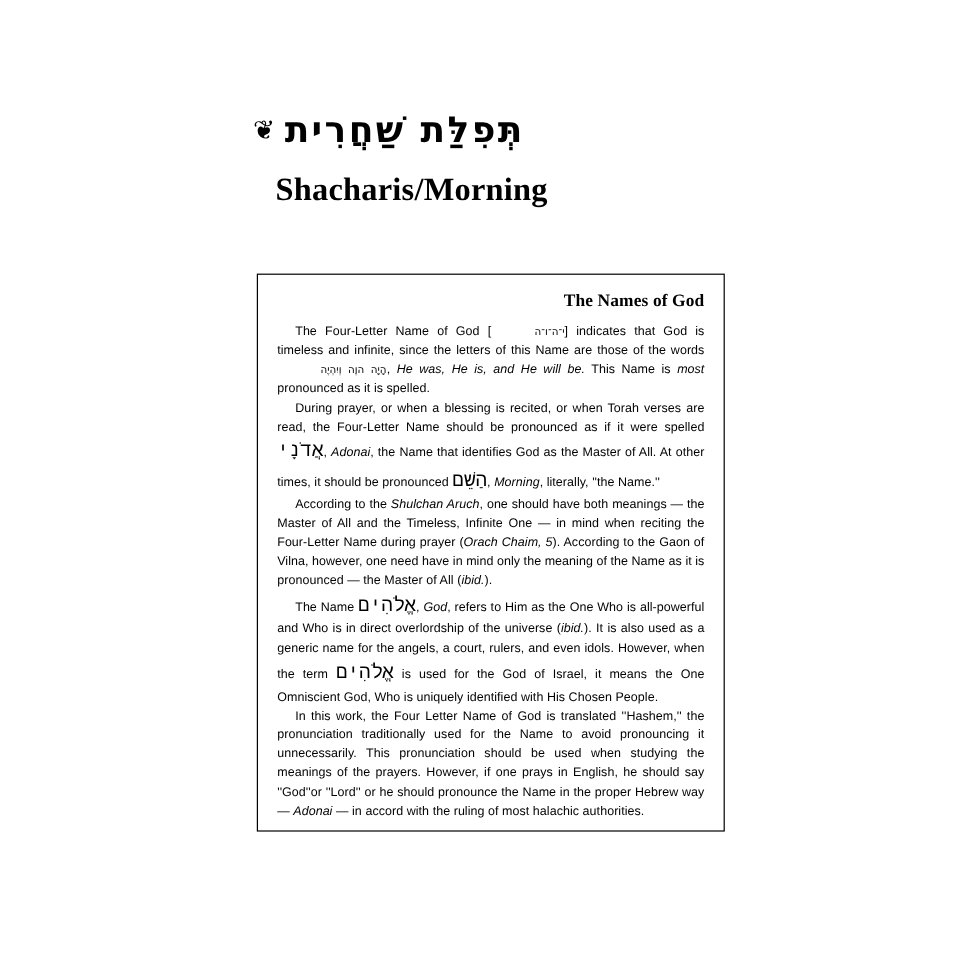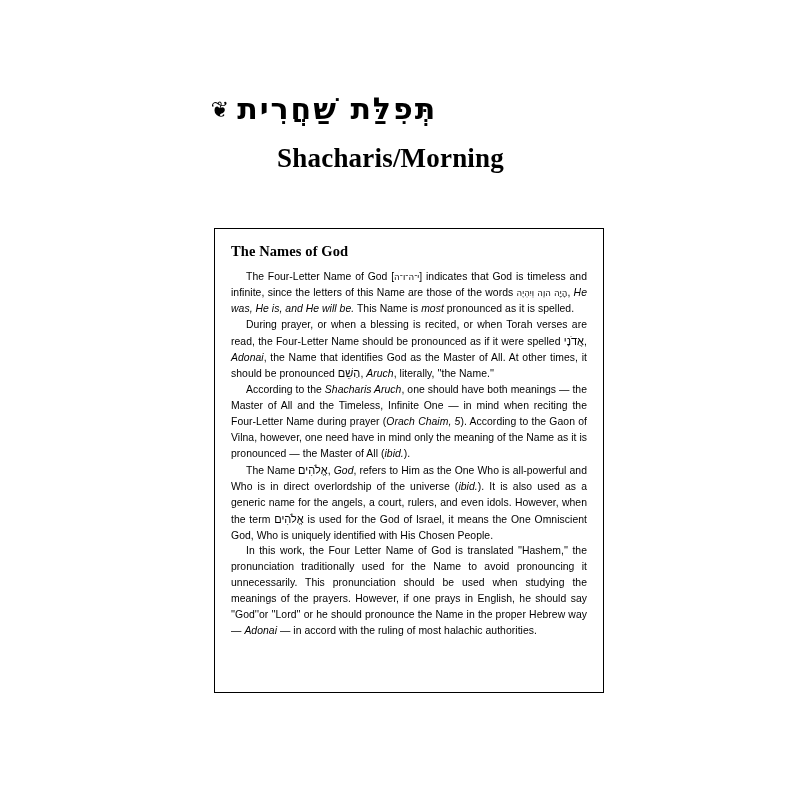--- a/index.html
+++ b/index.html
@@ -38,21 +38,21 @@
   .hebrew-title .flourish {
     font-family: "DejaVu Sans", sans-serif;
     font-size: 22px;
     font-weight: normal;
     vertical-align: 2px;
     margin-right: 6px;
   }
   .english-title {
     width: 360px;
     margin: 16px auto 0 auto;
-    text-align: right;
+    text-align: center;
     padding-left: 38px;
     box-sizing: border-box;
     font-family: "Liberation Serif", serif;
     font-weight: bold;
     font-size: 27px;
     line-height: 1.28;
     letter-spacing: 0.2px;
   }
   
   .box {
@@ -60,48 +60,49 @@
     left: 214px;
     top: 228px;
     width: 390px;
     height: 465px;
     border: 1.5px solid #000;
     background: #fff;
     box-sizing: border-box;
     padding: 12px 16px 10px 16px;
   }
   .box-title {
-    text-align: left;
+    text-align: right;
     font-family: "Liberation Serif", serif;
     font-weight: bold;
     font-size: 14.5px;
     margin: 2px 0 9px 0;
     letter-spacing: 0.1px;
   }
   .box p {
     margin: 0 0 0 0;
     text-indent: 15px;
     text-align: justify;
     font-family: "Liberation Sans", sans-serif;
     font-size: 10.4px;
     line-height: 1.53;
     letter-spacing: 0.05px;
     hyphens: none;
   }
   .heb {
-    font-family: Liberation Sans, sans-serif;
-    font-size: 11px;
+    font-family: Liberation Mono, monospace;
+    font-size: 16px;
     direction: rtl;
     unicode-bidi: embed;
   }
   .heb-small {
     font-family: "DejaVu Sans", sans-serif;
     font-size: 8.6px;
     direction: rtl;
     unicode-bidi: embed;
+    padding-left: 36px;
   }
   i { font-style: italic; }
 </style>
 </head>
 <body>
 
 <div class="page">
 
   <div class="header">
     <div class="hebrew-title">
@@ -110,23 +111,23 @@
     <div class="english-title">
       <div>Shacharis/Morning</div>
     </div>
   </div>
 
   <div class="box">
     <div class="box-title">The Names of God</div>
 
     <p>The Four-Letter Name of God [<span class="heb-small">י־ה־ו־ה</span>] indicates that God is timeless and infinite, since the letters of this Name are those of the words <span class="heb-small">הָיָה הוֶה וְיִהְיֶה</span>, <i>He was, He is, and He will be.</i> This Name is <i>most</i> pronounced as it is spelled.</p>
 
-    <p>During prayer, or when a blessing is recited, or when Torah verses are read, the Four-Letter Name should be pronounced as if it were spelled <span class="heb">אֲדֹנָי</span>, <i>Adonai</i>, the Name that identifies God as the Master of All. At other times, it should be pronounced <span class="heb">הַשֵׁם</span>, <i>Aruch</i>, literally, ''the Name.''</p>
+    <p>During prayer, or when a blessing is recited, or when Torah verses are read, the Four-Letter Name should be pronounced as if it were spelled <span class="heb">אֲדֹנָי</span>, <i>Adonai</i>, the Name that identifies God as the Master of All. At other times, it should be pronounced <span class="heb">הַשֵׁם</span>, <i>Morning</i>, literally, ''the Name.''</p>
 
-    <p>According to the <i>Shacharis Aruch</i>, one should have both meanings — the Master of All and the Timeless, Infinite One — in mind when reciting the Four-Letter Name during prayer (<i>Orach Chaim, 5</i>). According to the Gaon of Vilna, however, one need have in mind only the meaning of the Name as it is pronounced — the Master of All (<i>ibid.</i>).</p>
+    <p>According to the <i>Shulchan Aruch</i>, one should have both meanings — the Master of All and the Timeless, Infinite One — in mind when reciting the Four-Letter Name during prayer (<i>Orach Chaim, 5</i>). According to the Gaon of Vilna, however, one need have in mind only the meaning of the Name as it is pronounced — the Master of All (<i>ibid.</i>).</p>
 
 
     <p>The Name <span class="heb">אֱלֹהִים</span>, <i>God</i>, refers to Him as the One Who is all-powerful and Who is in direct overlordship of the universe (<i>ibid.</i>). It is also used as a generic name for the angels, a court, rulers, and even idols. However, when the term <span class="heb">אֱלֹהִים</span> is used for the God of Israel, it means the One Omniscient God, Who is uniquely identified with His Chosen People.</p>
 
     <p>In this work, the Four Letter Name of God is translated ''Hashem,'' the pronunciation traditionally used for the Name to avoid pronouncing it unnecessarily. This pronunciation should be used when studying the meanings of the prayers. However, if one prays in English, he should say ''God''or ''Lord'' or he should pronounce the Name in the proper Hebrew way — <i>Adonai</i> — in accord with the ruling of most halachic authorities.</p>
   </div>
 
 </div>
 
 </body></html>

